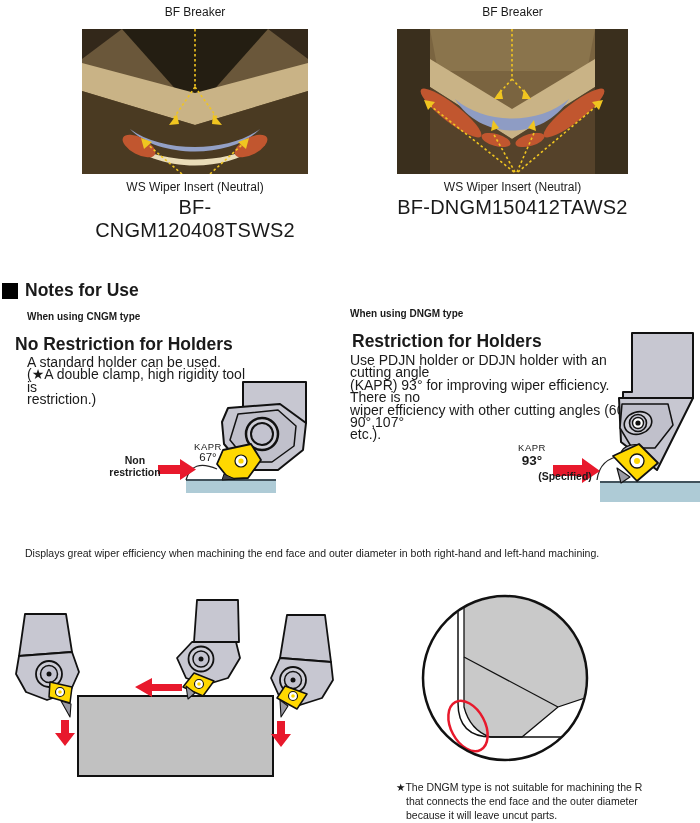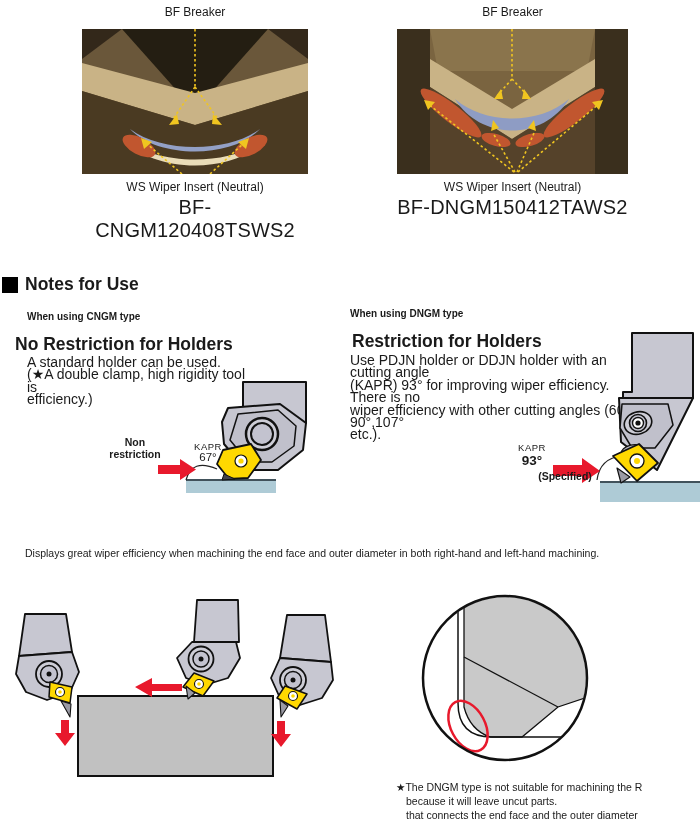--- a/index.html
+++ b/index.html
@@ -87,31 +87,31 @@
     <polygon points="94,102 96,91 102,99"></polygon>
       <polygon points="139,102 137,91 131,99"></polygon>
   </g>
 </svg>
 
 <div class="abs ctr lbl12" style="left:82px;top:180px;width:226px;">WS Wiper Insert (Neutral)</div>
 <div class="abs ctr part" style="left:82px;top:196px;width:226px;">BF-CNGM120408TSWS2</div>
 <div class="abs ctr lbl12" style="left:397px;top:180px;width:231px;">WS Wiper Insert (Neutral)</div>
 <div class="abs ctr part" style="left:397px;top:196px;width:231px;">BF-DNGM150412TAWS2</div>
 
-<div class="abs sec-head" style="left:2px;top:274px;">
+<div class="abs sec-head" style="left:2px;top:280px;">
   <span class="sec-sq"></span>
   <span>Notes for Use</span>
 </div>
 
 <div class="abs h15" style="left:27px;top:311px;">When using CNGM type</div>
 <div class="abs h17" style="left:15px;top:334px;">No Restriction for Holders</div>
 <div class="abs body10" style="left:27px;top:356px;width:220px;">
   <div>A standard holder can be used.</div>
   <div>(★A double clamp, high rigidity tool is</div>
-  <div>efficiency.)</div>
+  <div>restriction.)</div>
 </div>
 
 <div class="abs h15" style="left:350px;top:308px;">When using DNGM type</div>
 <div class="abs h17" style="left:352px;top:331px;">Restriction for Holders</div>
 <div class="abs body10" style="left:350px;top:354px;width:286px;">
   <div>Use PDJN holder or DDJN holder with an cutting angle</div>
   <div>(KAPR) 93° for improving wiper efficiency. There is no</div>
   <div>wiper efficiency with other cutting angles (60°, 90°,107°</div>
   <div>etc.).</div>
 </div>
@@ -126,21 +126,21 @@
     <polygon points="128,36 168,32 186,48 184,68 162,84 138,84 120,62" fill="#c0c0cb" stroke-width="1.5"></polygon>
     <circle cx="152" cy="56" r="16" fill="#cdcdd6" stroke-width="2.5"></circle>
     <circle cx="152" cy="56" r="11" fill="#c3c3cf" stroke-width="2"></circle>
     <path d="M113,72 L141,66 L151,82 L138,100 L119,101 L107,86 Z" fill="#ffd800" stroke-width="1.8"></path>
     <circle cx="131" cy="83" r="6" fill="#fff" stroke-width="1.2"></circle>
     <circle cx="131" cy="83" r="2.6" fill="#ffd800" stroke="none"></circle>
     <polygon points="114,96 125,101 112,102" fill="#44444c" stroke-width="1"></polygon>
   </g>
   <polygon points="48,87 70,87 70,81 86,91.5 70,102 70,96 48,96" fill="#e8192c"></polygon>
 </svg>
-<div class="abs diag-lbl" style="left:106px;top:437px;width:58px;">
+<div class="abs diag-lbl" style="left:106px;top:455px;width:58px;">
   <div>Non</div>
   <div>restriction</div>
 </div>
 <div class="abs kapr" style="left:190px;top:441px;width:36px;">KAPR</div>
 <div class="abs kv11" style="left:190px;top:451px;width:36px;">67°</div>
 
 <svg class="abs" style="left:480px;top:330px;" width="220" height="172" viewBox="0 0 220 172">
   <rect x="120" y="152" width="100" height="20" fill="#aecbd6"></rect>
   <line x1="120" y1="152" x2="220" y2="152" stroke="#41525b" stroke-width="2"></line>
   <path d="M117,150 Q120,128 142,126" stroke="#222" stroke-width="1.2" fill="none"></path>
@@ -220,15 +220,15 @@
     <path d="M44,-5 L180,-5 L180,100 L138,114 L102,144 L70,144 Q50,137 44,114 Z" fill="#c9c9c9" stroke="#111" stroke-width="1.3"></path>
     <path d="M38,10 L38,110 Q38,144 72,144 L150,144" stroke="#111" stroke-width="1.5" fill="none"></path>
     <line x1="44" y1="64" x2="138" y2="114" stroke="#111" stroke-width="1.2"></line>
   </g>
   <ellipse cx="48" cy="133" rx="17" ry="27" transform="rotate(-28 48 133)" fill="none" stroke="#e8192c" stroke-width="2.5"></ellipse>
   <circle cx="85" cy="85" r="82" fill="none" stroke="#111" stroke-width="2.5"></circle>
 </svg>
 
 <div class="abs fnote" style="left:387px;top:780px;width:290px;">
   <div>★The DNGM type is not suitable for machining the R</div>
+  <div class="ind">that connects the end face and the outer diameter</div>
   <div class="ind">because it will leave uncut parts.</div>
-  <div class="ind">that connects the end face and the outer diameter</div>
 </div>
 
 </body></html>

